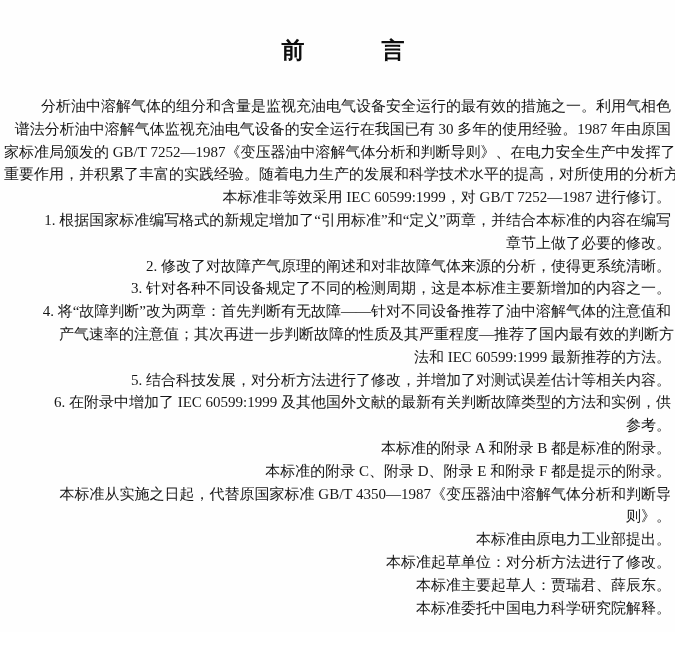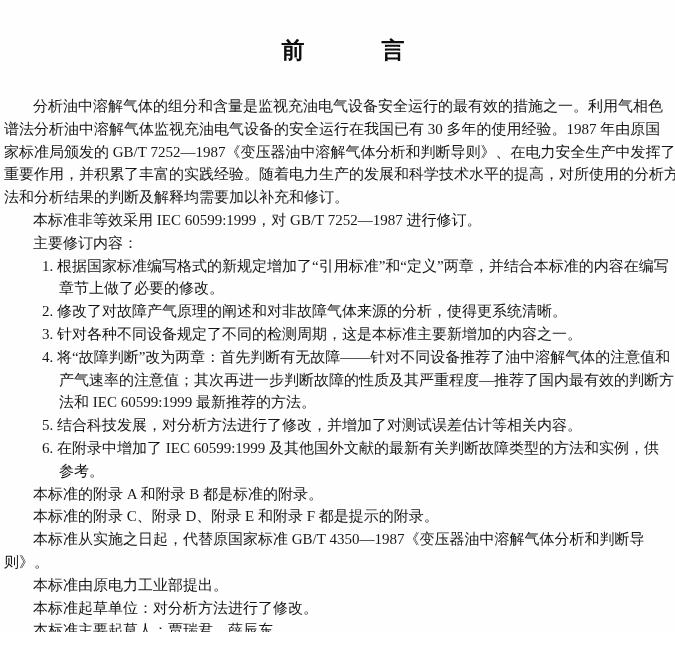--- a/index.html
+++ b/index.html
@@ -28,20 +28,21 @@
     transform: translateX(6px);
     letter-spacing: 1px;
   }
   .doc-title .gap-left {
     margin-right: 76px;
   }
   .body-text {
     margin: 31px 4px 0 4px;
     font-size: 15px;
     line-height: 22.8px;
+    text-align: right;
   }
   .line {
     white-space: nowrap;
     height: 22.8px;
   }
   .flush      { padding-left: 0; }
   .p-first    { padding-left: 29px; }
   .item-first { padding-left: 38px; }
   .item-cont  { padding-left: 55px; }
 </style>
@@ -50,23 +51,21 @@
 
 <div class="page">
   <div class="doc-title">
     <span class="gap-left">前</span><span>言</span>
   </div>
   <div class="body-text">
       <div class="line p-first">分析油中溶解气体的组分和含量是监视充油电气设备安全运行的最有效的措施之一。利用气相色</div>
       <div class="line flush">谱法分析油中溶解气体监视充油电气设备的安全运行在我国已有 30 多年的使用经验。1987 年由原国</div>
       <div class="line flush">家标准局颁发的 GB/T 7252—1987《变压器油中溶解气体分析和判断导则》、在电力安全生产中发挥了</div>
       <div class="line flush">重要作用，并积累了丰富的实践经验。随着电力生产的发展和科学技术水平的提高，对所使用的分析方</div>
-      <div class="line flush">法和分析结果的判断及解释均需要加以补充和修订。</div>
       <div class="line p-first">本标准非等效采用 IEC 60599:1999，对 GB/T 7252—1987 进行修订。</div>
-      <div class="line p-first">主要修订内容：</div>
       <div class="line item-first">1. 根据国家标准编写格式的新规定增加了“引用标准”和“定义”两章，并结合本标准的内容在编写</div>
       <div class="line item-cont">章节上做了必要的修改。</div>
       <div class="line item-first">2. 修改了对故障产气原理的阐述和对非故障气体来源的分析，使得更系统清晰。</div>
       <div class="line item-first">3. 针对各种不同设备规定了不同的检测周期，这是本标准主要新增加的内容之一。</div>
       <div class="line item-first">4. 将“故障判断”改为两章：首先判断有无故障——针对不同设备推荐了油中溶解气体的注意值和</div>
       <div class="line item-cont">产气速率的注意值；其次再进一步判断故障的性质及其严重程度—推荐了国内最有效的判断方</div>
       <div class="line item-cont">法和 IEC 60599:1999 最新推荐的方法。</div>
       <div class="line item-first">5. 结合科技发展，对分析方法进行了修改，并增加了对测试误差估计等相关内容。</div>
       <div class="line item-first">6. 在附录中增加了 IEC 60599:1999 及其他国外文献的最新有关判断故障类型的方法和实例，供</div>
       <div class="line item-cont">参考。</div>

